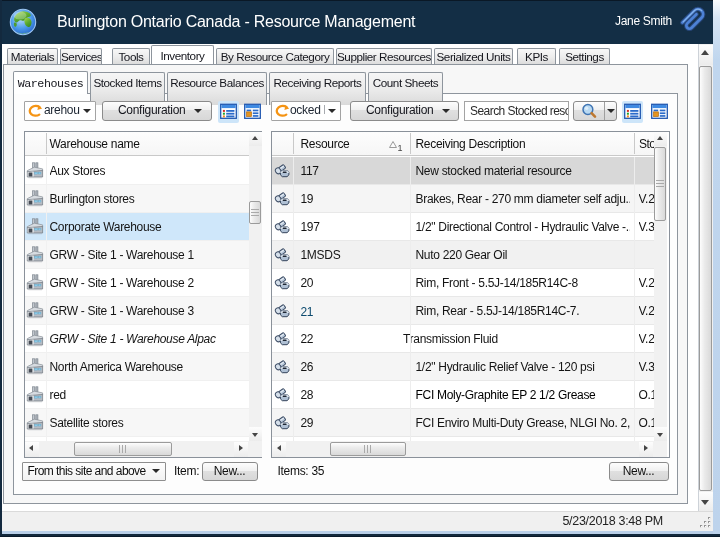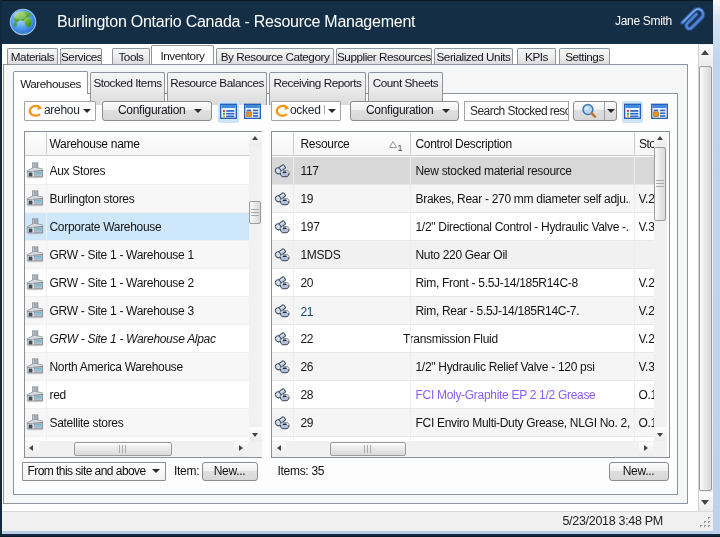--- a/index.html
+++ b/index.html
@@ -1,21 +1,21 @@
 <!DOCTYPE html>
 <html><head><meta charset="utf-8">
 <style>
 *{margin:0;padding:0;box-sizing:border-box;font-family:"Liberation Sans",sans-serif;}
 html,body{width:720px;height:537px;overflow:hidden;background:#fff;}
 .ab{position:absolute;white-space:nowrap;}
 body{position:relative;font-size:12px;color:#1a1a1a;letter-spacing:-0.3px;}
 .tab{position:absolute;top:48px;height:16px;white-space:nowrap;font-size:11.7px;letter-spacing:-0.45px;overflow:hidden;background:linear-gradient(#f8f8f8,#ececec 55%,#dcdcdc);border:1px solid #8e959d;border-bottom:none;border-radius:2px 2px 0 0;text-align:center;line-height:15px;color:#15161d;z-index:2;}
 .tabsel{top:45px;height:19px;background:#fff;line-height:20px;z-index:3;}
 .tab2{position:absolute;top:72px;height:33px;white-space:nowrap;font-size:11.7px;letter-spacing:-0.45px;overflow:hidden;background:linear-gradient(#f6f6f6,#eaeaea 55%,#dadada);border:1px solid #8e959d;border-bottom:none;border-radius:2px 2px 0 0;text-align:center;line-height:20px;color:#15161d;z-index:3;}
-.tab2sel{top:70.5px;height:23.5px;background:#fff;line-height:24px;z-index:4;}
+.tab2sel{top:70.5px;height:23.5px;background:#fff;line-height:24px;z-index:4;font-family:Liberation Mono, monospace;}
 .btn{position:absolute;background:linear-gradient(#fdfdfd,#f0f0f0 45%,#e0e0e0 46%,#d7d7d7);border:1px solid #8b8b8b;border-radius:3px;}
 .combo{position:absolute;background:#fff;border:1px solid #a3a3a3;border-radius:1px;}
 .arrd{position:absolute;width:0;height:0;border-left:4px solid transparent;border-right:4px solid transparent;border-top:4px solid #2a2a2a;}
 .sarr{position:absolute;width:0;height:0;}
 .sbtn{position:absolute;background:linear-gradient(#fdfdfd,#ececec);}
 .thumbv{position:absolute;border:1px solid #9b9b9b;border-radius:2px;background:linear-gradient(90deg,#fdfdfd,#ebebeb 40%,#d9d9d9);}
 .thumbh{position:absolute;border:1px solid #9b9b9b;border-radius:2px;background:linear-gradient(#fdfdfd,#ebebeb 40%,#d9d9d9);}
 .gripv{position:absolute;width:8px;height:1px;background:#a9a9a9;}
 .griph{position:absolute;width:1px;height:8px;background:#a9a9a9;}
 .cell{position:absolute;overflow:hidden;white-space:nowrap;}
@@ -328,21 +328,21 @@
 <div class="ab" style="left:271px;top:130.5px;width:399px;height:327px;background:#fff;border:1px solid #8a919a;"></div>
 <div class="ab" style="left:272px;top:131.5px;width:381.5px;height:24.5px;background:linear-gradient(#fdfdfd,#f6f6f6);border-bottom:1px solid #c9c9c9;"></div>
 <div class="ab" style="left:292.5px;top:133px;width:1px;height:21px;background:#c9c9c9;"></div>
 <div class="ab" style="left:410px;top:133px;width:1px;height:21px;background:#c9c9c9;"></div>
 <div class="ab" style="left:634px;top:133px;width:1px;height:21px;background:#c9c9c9;"></div>
 <div class="ab" style="left:300.5px;top:131.5px;height:24px;line-height:24px;color:#101010;">Resource</div>
 <svg class="ab" style="left:388px;top:139px;" width="16" height="13" viewBox="0 0 16 13">
       <path d="M1.5 8.5 L5 2.5 L8.5 8.5 Z" fill="#fcfcfc" stroke="#9a9a9a" stroke-width="1"></path>
       <text x="9.5" y="12" font-size="9" fill="#444" font-family="Liberation Sans">1</text>
     </svg>
-<div class="ab" style="left:415.5px;top:131.5px;height:24px;line-height:24px;color:#101010;">Control Description</div>
+<div class="ab" style="left:415.5px;top:131.5px;height:24px;line-height:24px;color:#101010;">Receiving Description</div>
 <div class="ab cell" style="left:639px;top:131.5px;width:14.5px;height:24px;line-height:24px;color:#101010;letter-spacing:-0.5px;">Stoc</div>
 <div class="ab" style="left:272px;top:156.5px;width:381.5px;height:28.0px;background:#d8d8d8;"></div>
 <div class="ab" style="left:272px;top:183.5px;width:381.5px;height:1px;background:#e8e8e8;"></div>
 <svg class="ab" style="left:273.5px;top:162.5px;" width="18" height="16" viewBox="0 0 18 16">
 <g transform="rotate(-36 5.5 6.5)">
 <rect x="2.6" y="4.7" width="9" height="4.2" rx="0.9" fill="#b7c7da" stroke="#3e4e66" stroke-width="1"></rect>
 <rect x="3.4" y="5.6" width="7.6" height="1.1" fill="#e6edf4"></rect>
 <ellipse cx="3.6" cy="6.8" rx="2.6" ry="3" fill="#d5dfea" stroke="#3e4e66" stroke-width="1"></ellipse>
 </g>
 <path d="M6.4 9.3 L8.3 7.6 L13 7.6 L14.9 9.3 L14.9 11.9 L13 13.7 L8.3 13.7 L6.4 11.9 Z" fill="#afc0d4" stroke="#34435a" stroke-width="1"></path>
@@ -459,21 +459,21 @@
 <g transform="rotate(-36 5.5 6.5)">
 <rect x="2.6" y="4.7" width="9" height="4.2" rx="0.9" fill="#b7c7da" stroke="#3e4e66" stroke-width="1"></rect>
 <rect x="3.4" y="5.6" width="7.6" height="1.1" fill="#e6edf4"></rect>
 <ellipse cx="3.6" cy="6.8" rx="2.6" ry="3" fill="#d5dfea" stroke="#3e4e66" stroke-width="1"></ellipse>
 </g>
 <path d="M6.4 9.3 L8.3 7.6 L13 7.6 L14.9 9.3 L14.9 11.9 L13 13.7 L8.3 13.7 L6.4 11.9 Z" fill="#afc0d4" stroke="#34435a" stroke-width="1"></path>
 <path d="M6.4 9.3 L8.3 7.6 L13 7.6 L14.9 9.3 L14.9 10 L6.4 10 Z" fill="#dae3ed"></path>
 <rect x="8.7" y="8.4" width="3.9" height="1.7" rx="0.7" fill="#1f2735"></rect>
 </svg>
 <div class="ab cell" style="left:300.5px;top:380.5px;width:105px;height:28.0px;line-height:28.0px;color:#141414;">28</div>
-<div class="ab cell" style="left:415.5px;top:380.5px;width:214px;height:28.0px;line-height:28.0px;color:#8b5cf6;">FCI Moly-Graphite EP 2 1/2 Grease</div>
+<div class="ab cell" style="left:415.5px;top:380.5px;width:214px;height:28.0px;line-height:28.0px;color:#000000;">FCI Moly-Graphite EP 2 1/2 Grease</div>
 <div class="ab cell" style="left:638.5px;top:380.5px;width:15.5px;height:28.0px;line-height:28.0px;color:#141414;">O.1</div>
 <div class="ab" style="left:272px;top:408.5px;width:381.5px;height:28.0px;background:#f5f5f5;"></div>
 <div class="ab" style="left:272px;top:435.5px;width:381.5px;height:1px;background:#e8e8e8;"></div>
 <svg class="ab" style="left:273.5px;top:414.5px;" width="18" height="16" viewBox="0 0 18 16">
 <g transform="rotate(-36 5.5 6.5)">
 <rect x="2.6" y="4.7" width="9" height="4.2" rx="0.9" fill="#b7c7da" stroke="#3e4e66" stroke-width="1"></rect>
 <rect x="3.4" y="5.6" width="7.6" height="1.1" fill="#e6edf4"></rect>
 <ellipse cx="3.6" cy="6.8" rx="2.6" ry="3" fill="#d5dfea" stroke="#3e4e66" stroke-width="1"></ellipse>
 </g>
 <path d="M6.4 9.3 L8.3 7.6 L13 7.6 L14.9 9.3 L14.9 11.9 L13 13.7 L8.3 13.7 L6.4 11.9 Z" fill="#afc0d4" stroke="#34435a" stroke-width="1"></path>

